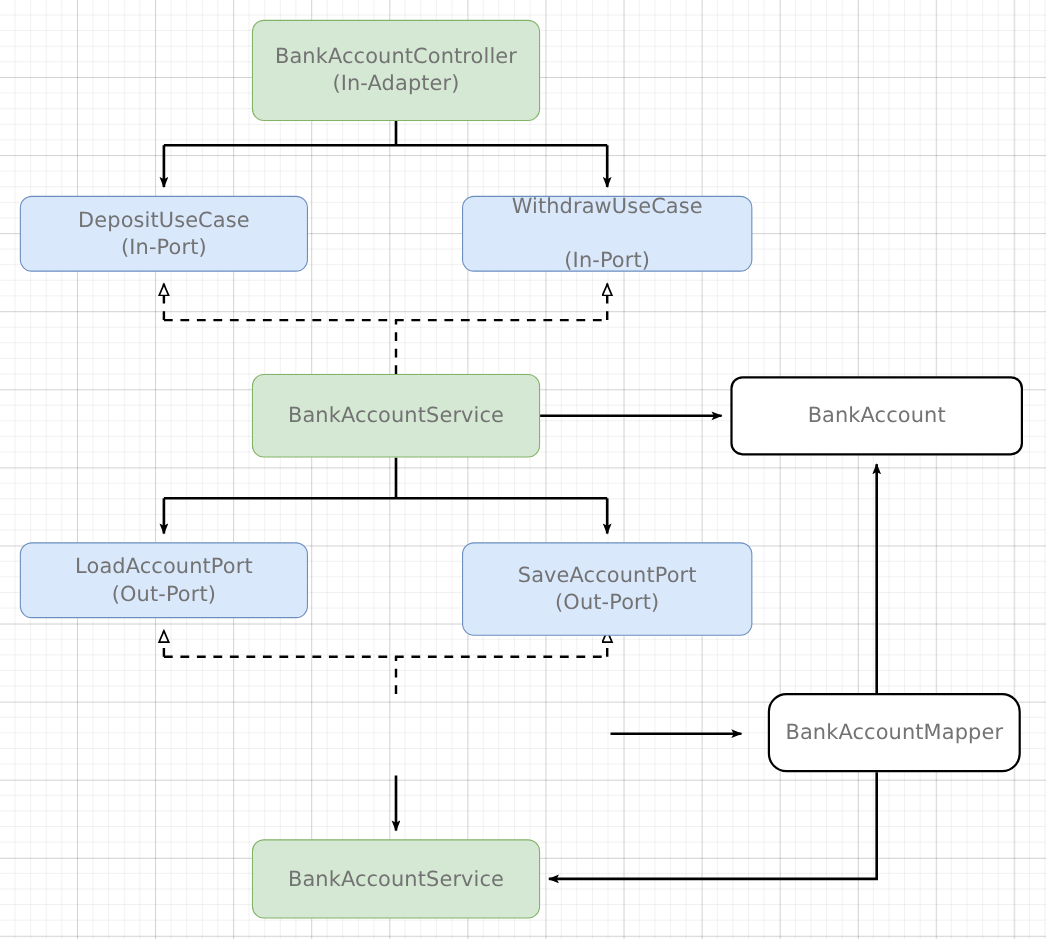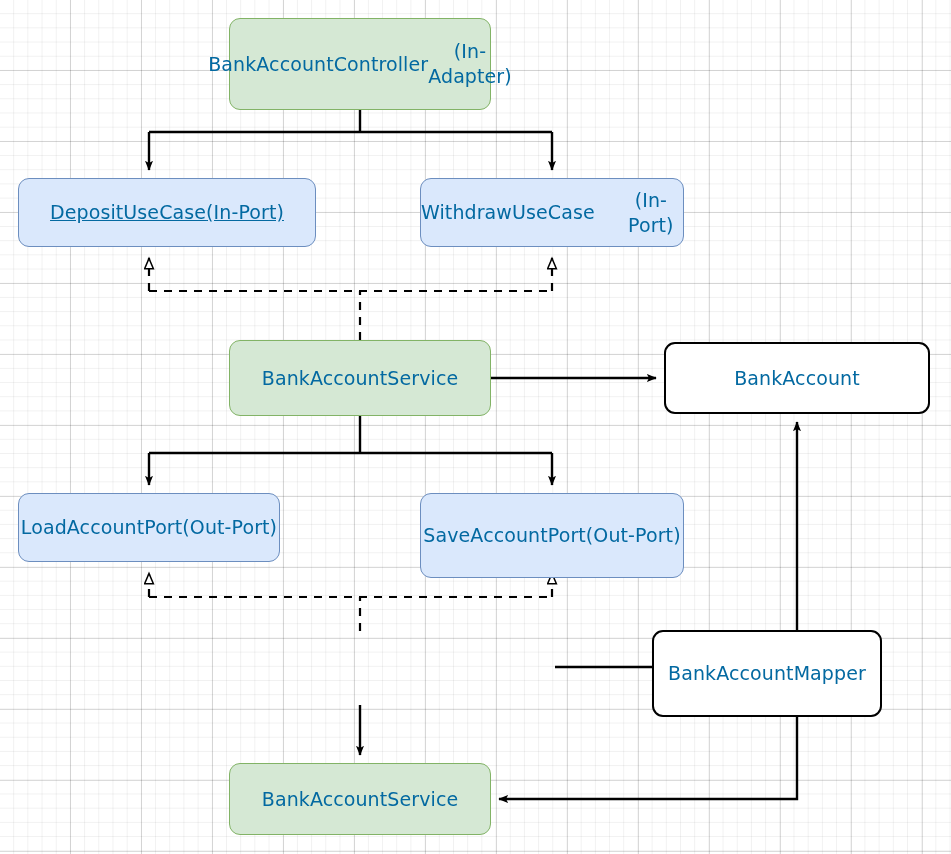--- a/index.html
+++ b/index.html
@@ -34,27 +34,26 @@
     top: 0;
     width: 951px;
     height: 854px;
     pointer-events: none;
   }
   .node {
     position: absolute;
     box-sizing: border-box;
     border-radius: 11px;
     display: flex;
-    flex-direction: row;
+    flex-direction: column;
     align-items: center;
     justify-content: center;
-    text-align: center;
     line-height: 1.30;
     font-size: 19px;
-    color: #0369a1;
+    color: #737373;
     letter-spacing: 0.1px;
     font-family: "DejaVu Sans", sans-serif;
   }
   .node.green {
     background: #d5e8d4;
     border: 1.6px solid #82b366;
   }
   .node.blue {
     background: #dae8fc;
     border: 1.6px solid #6c8ebf;
@@ -127,21 +126,21 @@
     <g>
       <path d="M797,702 L797,799 L499,799" stroke="#000000" stroke-width="2.4" fill="none" marker-end="url(#filled-arrow)"></path>
     </g>
   </svg>
 
   <div class="node green" style="left:229px; top:18px; width:262px; height:92px;">
     <span>BankAccountController</span>
     <span class="line2">(In-Adapter)</span>
   </div>
 
-  <div class="node blue" style="left:18px; top:178px; width:298px; height:69px;text-decoration:underline;">
+  <div class="node blue" style="left:18px; top:178px; width:262px; height:69px;">
     <span>DepositUseCase</span>
     <span class="line2">(In-Port)</span>
   </div>
 
   <div class="node blue" style="left:420px; top:178px; width:264px; height:69px;gap:24px;">
     <span>WithdrawUseCase</span>
     <span class="line2">(In-Port)</span>
   </div>
 
   <div class="node green" style="left:229px; top:340px; width:262px; height:76px;">
@@ -156,21 +155,21 @@
     <span>LoadAccountPort</span>
     <span class="line2">(Out-Port)</span>
   </div>
 
   <div class="node blue" style="left:420px; top:493px; width:264px; height:85px;">
     <span>SaveAccountPort</span>
     <span class="line2">(Out-Port)</span>
   </div>
 
 
-  <div class="node plain" style="left:652px; top:630px; width:230px; height:87px;">
+  <div class="node plain" style="left:698px; top:630px; width:230px; height:72px;border-radius:17px;">
     <span>BankAccountMapper</span>
   </div>
 
   <div class="node green" style="left:229px; top:763px; width:262px; height:72px;">
     <span>BankAccountService</span>
   </div>
 
 </div>
 
 </body></html>

